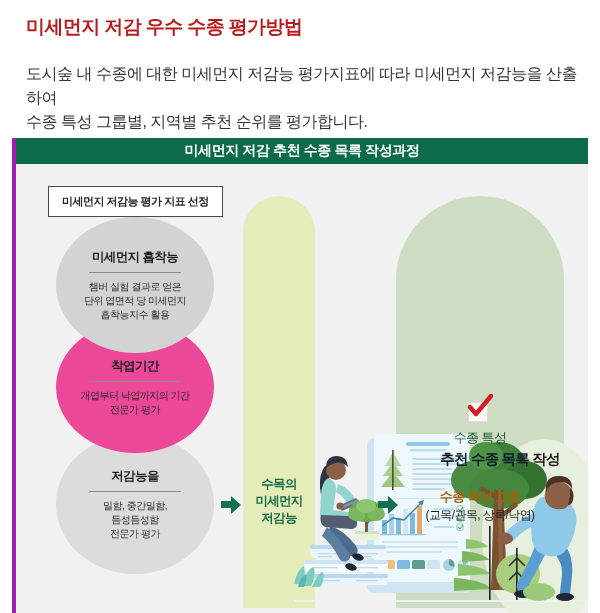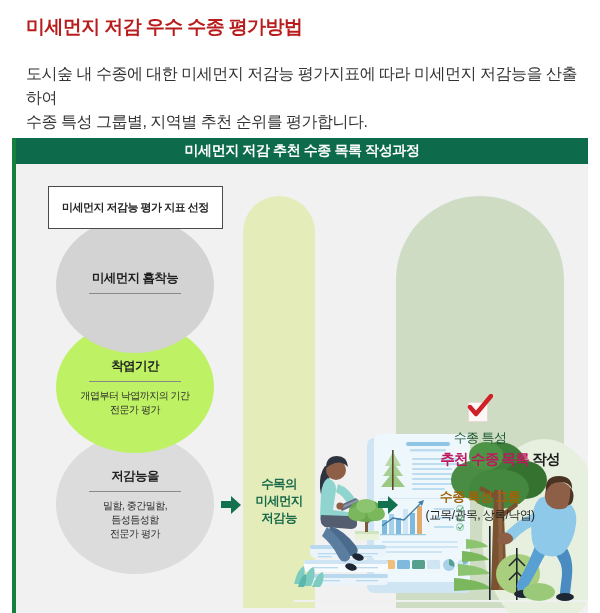--- a/index.html
+++ b/index.html
@@ -22,54 +22,54 @@
     font-size:16px;line-height:24px;color:#333333;
     letter-spacing:-0.5px;
   }
   .page-desc span{display:block;}
 
   
   .card{
     position:absolute;left:12px;top:138px;
     width:576px;height:475px;
     background:#f1f1f1;
-    border-left:4px solid #15803d;
+    border-left:4px solid #a21caf;
     box-sizing:border-box;
     overflow:hidden;
   }
   .card-header{
     position:absolute;left:0;top:0;right:0;height:26px;
     background:#0d6b4b;
     color:#ffffff;font-size:14px;font-weight:bold;
     letter-spacing:-0.4px;
     display:flex;align-items:center;justify-content:center;
   }
 
   
   .indicator-box{
     position:absolute;left:32px;top:48px;
-    padding:13px 13px;
+    padding:7px 13px;
     background:#ffffff;
     border:1.3px solid #4a4a4a;
     font-size:11px;font-weight:bold;color:#262626;
     letter-spacing:-0.5px;white-space:nowrap;
     z-index:6;
   }
 
   .ovals{position:absolute;left:18px;top:68px;width:200px;height:400px;}
   .oval{
     position:absolute;left:22px;width:158px;
     border-radius:50%;
     background:#d8d8d8;
     display:flex;flex-direction:column;
     align-items:center;justify-content:center;
     text-align:center;
   }
   .oval-1{top:11px;height:136px;background:#d3d3d3;z-index:3;}
-  .oval-2{top:115px;height:132px;background:#bef264;z-index:2;}
+  .oval-2{top:115px;height:132px;background:#ec4899;z-index:2;}
   .oval-3{top:228px;height:140px;background:#dcdcdc;z-index:1;}
   .oval-title{
     font-size:12.5px;font-weight:bold;color:#1f1f1f;
     letter-spacing:-0.6px;
   }
   .oval-rule{
     width:92px;height:1px;background:#8a8a8a;
     margin:6px 0 7px 0;
   }
   .oval-body{
@@ -134,21 +134,21 @@
   }
   .right-text{
     position:absolute;left:380px;top:290px;width:168px;
     text-align:center;z-index:5;
   }
   .rt-1{font-size:13px;color:#14532d;letter-spacing:-0.6px;line-height:19px;}
   .rt-2{
     font-size:14.5px;font-weight:bold;color:#1d1d1d;
     letter-spacing:-0.8px;line-height:22px;margin-top:1px;
   }
-  .rt-2 em{font-style:normal;color:#be185d;font-weight:bold;margin-left:40px;}
+  .rt-2 em{font-style:normal;color:#0f172a;font-weight:bold;margin-left:40px;}
   .rt-3{
     font-size:13px;font-weight:bold;color:#a16207;
     letter-spacing:-0.6px;margin-top:17px;line-height:19px;
   }
   .rt-4{font-size:12px;color:#1d1d1d;letter-spacing:-0.6px;line-height:18px;}
 
   
   .illus{
     position:absolute;left:278px;top:276px;
     width:298px;height:199px;
@@ -168,20 +168,25 @@
 
   <div class="card-header">미세먼지 저감 추천 수종 목록 작성과정</div>
 
   <div class="indicator-box">미세먼지  저감능 평가 지표 선정</div>
 
   <div class="ovals">
 
     <div class="oval oval-1">
       <div class="oval-title">미세먼지 흡착능</div>
       <div class="oval-rule"></div>
+      <div class="oval-body">
+        <span>챔버 실험 결과로 얻은</span>
+        <span>단위 엽면적 당 미세먼지</span>
+        <span>흡착능지수 활용</span>
+      </div>
     </div>
 
     <div class="oval oval-2">
       <div class="oval-title">착엽기간</div>
       <div class="oval-rule"></div>
       <div class="oval-body">
         <span>개엽부터 낙엽까지의 기간</span>
         <span>전문가 평가</span>
       </div>
     </div>

